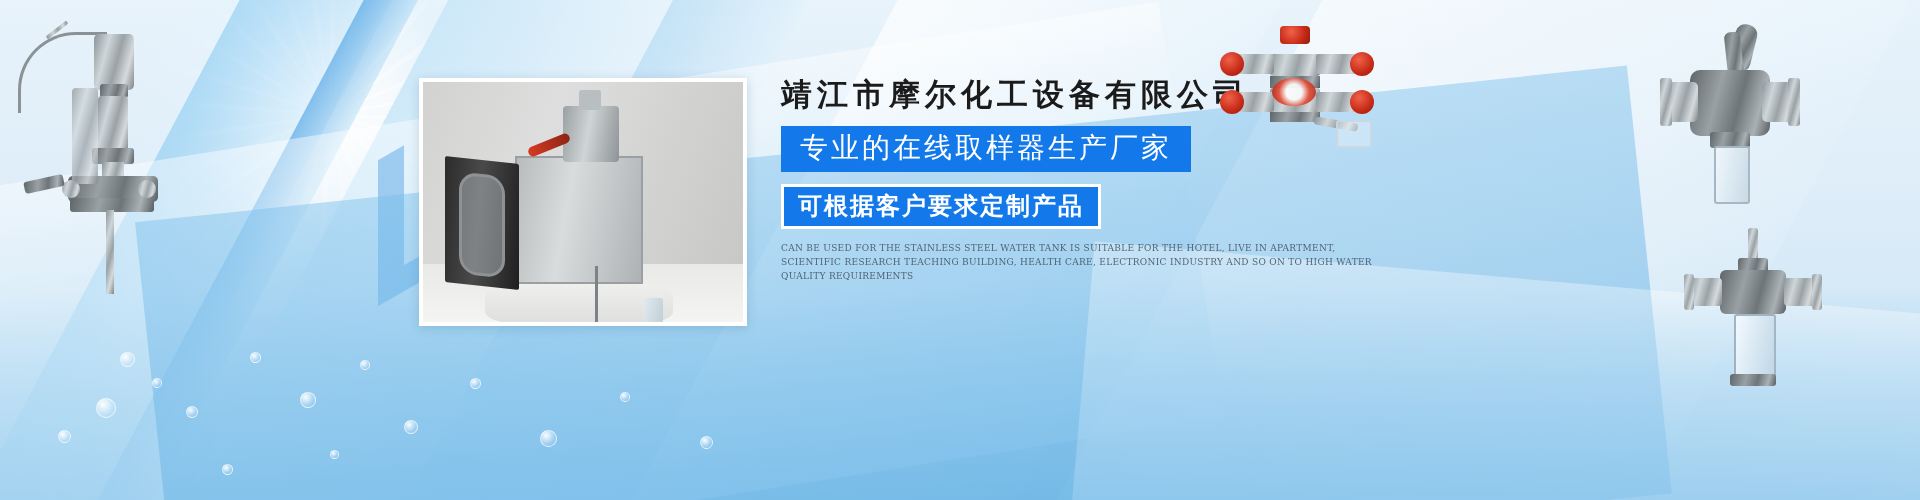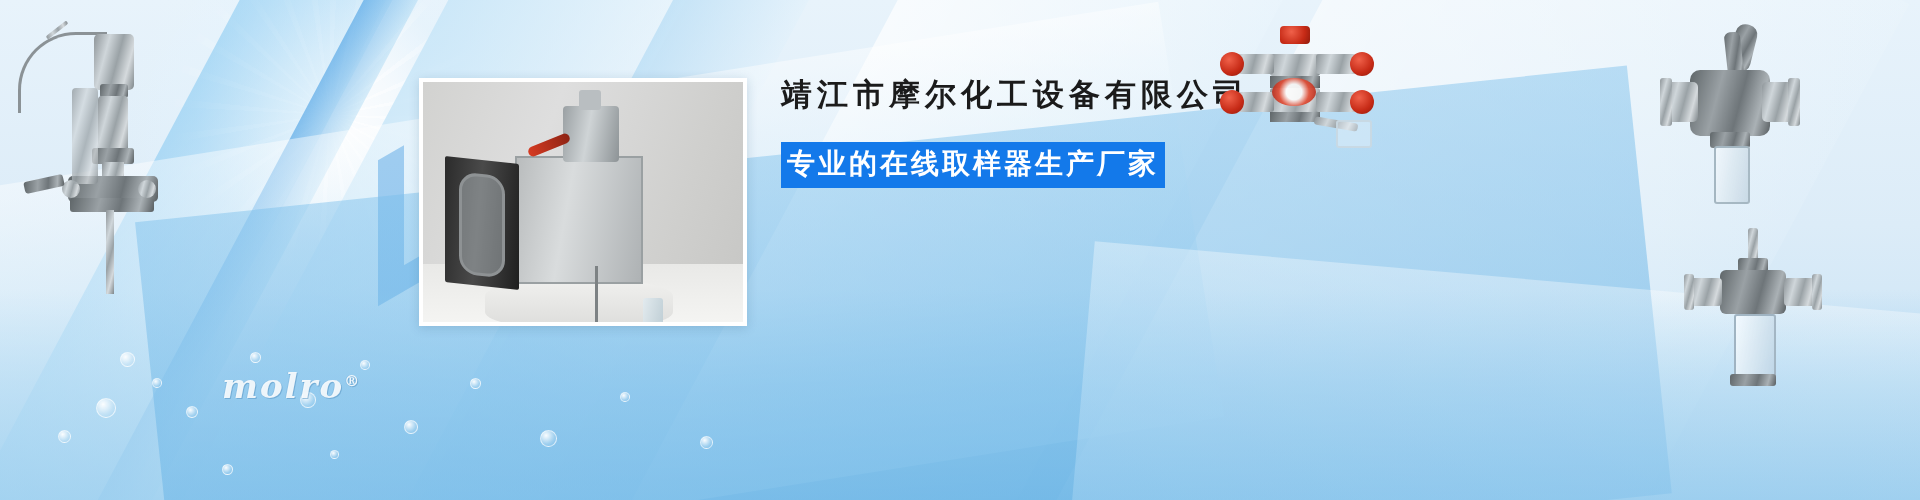--- a/index.html
+++ b/index.html
@@ -105,22 +105,22 @@
   .redwheel{background:radial-gradient(circle at 38% 32%,#f0614a,#c62a16 60%,#8e1b0c);border-radius:50%;}
 
   
   .txt{position:absolute;left:781px;top:75px;width:620px;}
   .company{
     font-family:"DejaVu Serif","Liberation Serif",serif;
     font-size:31px;font-weight:700;color:#1b1b1b;letter-spacing:5px;
     line-height:1.25;white-space:nowrap;
   }
   .slogan1{
-    display:inline-block;margin-top:28px;background:#1379ea;color:#ffffff;
-    font-size:28px;font-weight:700;letter-spacing:3px;padding:7px 6px 8px;
+    display:inline-block;margin-top:12px;background:#1379ea;color:#ffffff;
+    font-size:28px;font-weight:400;letter-spacing:3px;padding:7px 19px 8px;
     line-height:1.1;white-space:nowrap;
   }
   .slogan2{
     margin-top:13px;font-size:23px;color:#1e1e1e;letter-spacing:1px;
     line-height:1.2;white-space:nowrap;
   }
   .slogan3wrap{margin-top:12px;}
   .slogan3{
     display:inline-block;background:#1379ea;color:#ffffff;
     font-size:24px;font-weight:700;letter-spacing:2px;padding:6px 14px 7px;
@@ -211,20 +211,22 @@
     <div class="ph-door">
         <div class="ph-win"></div>
       </div>
     <div class="ph-valve"></div>
     <div class="ph-handle"></div>
   </div>
 
   <div class="txt">
     <div class="company">靖江市摩尔化工设备有限公司</div>
     <div><span class="slogan1">专业的在线取样器生产厂家</span></div>
+    <div class="slogan3wrap"><span class="slogan3">可根据客户要求定制产品</span></div>
+    <div class="entext">CAN BE USED FOR THE STAINLESS STEEL WATER TANK IS SUITABLE FOR THE HOTEL, LIVE IN APARTMENT, SCIENTIFIC RESEARCH TEACHING BUILDING, HEALTH CARE, ELECTRONIC INDUSTRY AND SO ON TO HIGH WATER QUALITY REQUIREMENTS</div>
   </div>
 
   <div class="eq" style="left:1218px;top:36px;width:160px;height:110px;">
     <div class="eq metal" style="left:52px;top:18px;width:50px;height:22px;border-radius:3px;"></div>
     <div class="eq metal-d" style="left:52px;top:40px;width:50px;height:12px;"></div>
     <div class="eq metal" style="left:52px;top:52px;width:50px;height:24px;border-radius:3px;"></div>
     <div class="eq metal-d" style="left:52px;top:76px;width:50px;height:10px;"></div>
     <div class="eq metal" style="left:10px;top:18px;width:46px;height:20px;border-radius:3px;"></div>
     <div class="eq metal" style="left:98px;top:18px;width:46px;height:20px;border-radius:3px;"></div>
     <div class="eq metal" style="left:10px;top:56px;width:46px;height:20px;border-radius:3px;"></div>
@@ -262,17 +264,14 @@
     <div class="eq metal" style="left:0px;top:50px;width:32px;height:28px;border-radius:4px;"></div>
     <div class="eq metal" style="left:94px;top:50px;width:32px;height:28px;border-radius:4px;"></div>
     <div class="eq metal" style="left:-6px;top:46px;width:10px;height:36px;border-radius:3px;"></div>
     <div class="eq metal" style="left:122px;top:46px;width:10px;height:36px;border-radius:3px;"></div>
     <div style="position:absolute;left:44px;top:86px;width:38px;height:62px;border-radius:3px;
                 background:linear-gradient(100deg,rgba(245,251,255,.9),rgba(190,212,228,.85));
                 border:2px solid rgba(155,175,190,.9);"></div>
     <div class="eq metal-d" style="left:40px;top:146px;width:46px;height:12px;border-radius:3px;"></div>
   </div>
 
-  <div class="wm">
-    <span>molro</span><sup>®</sup>
-  </div>
 
 </div>
 
 </body></html>

